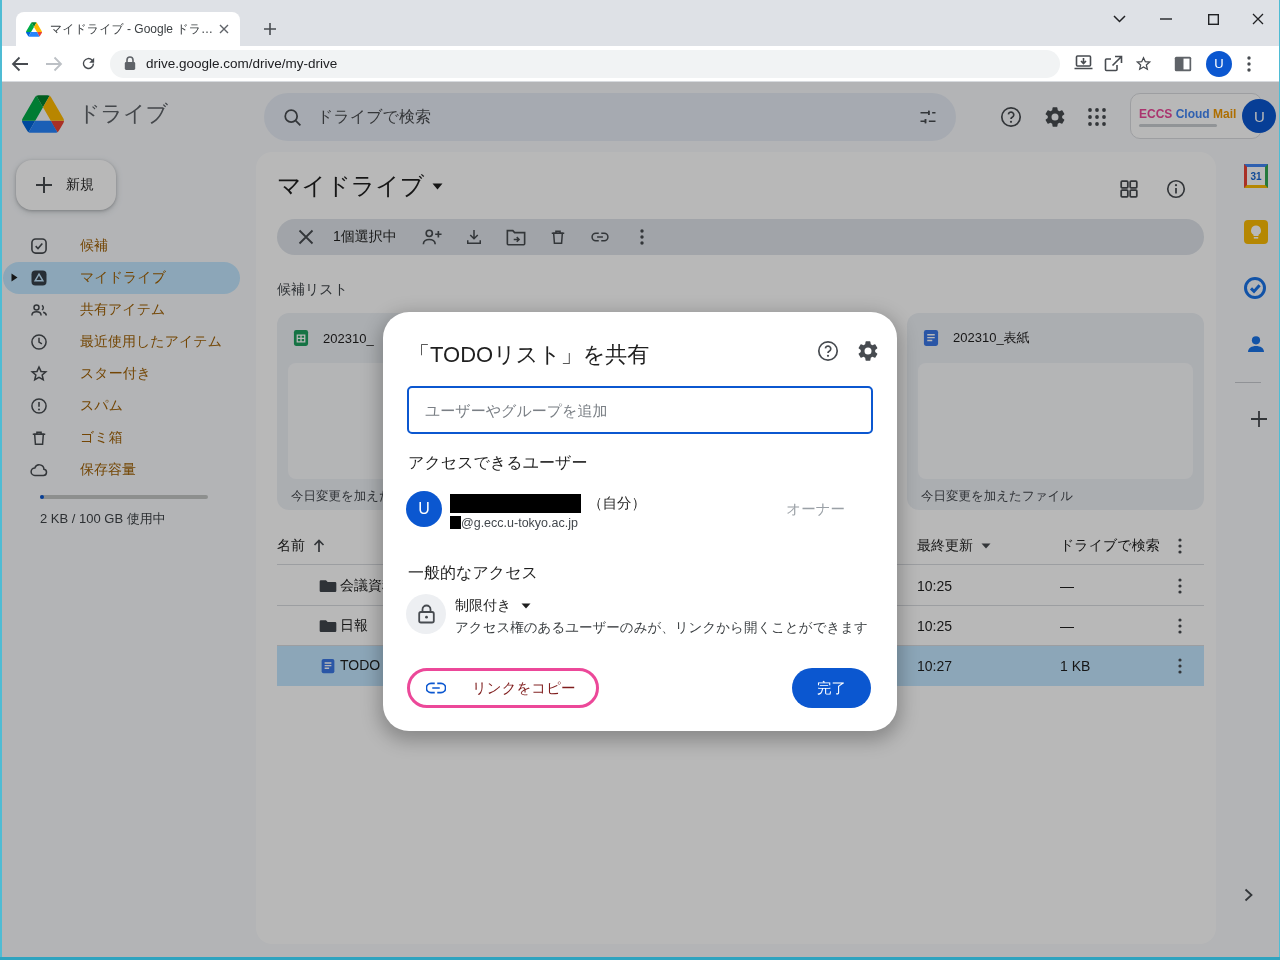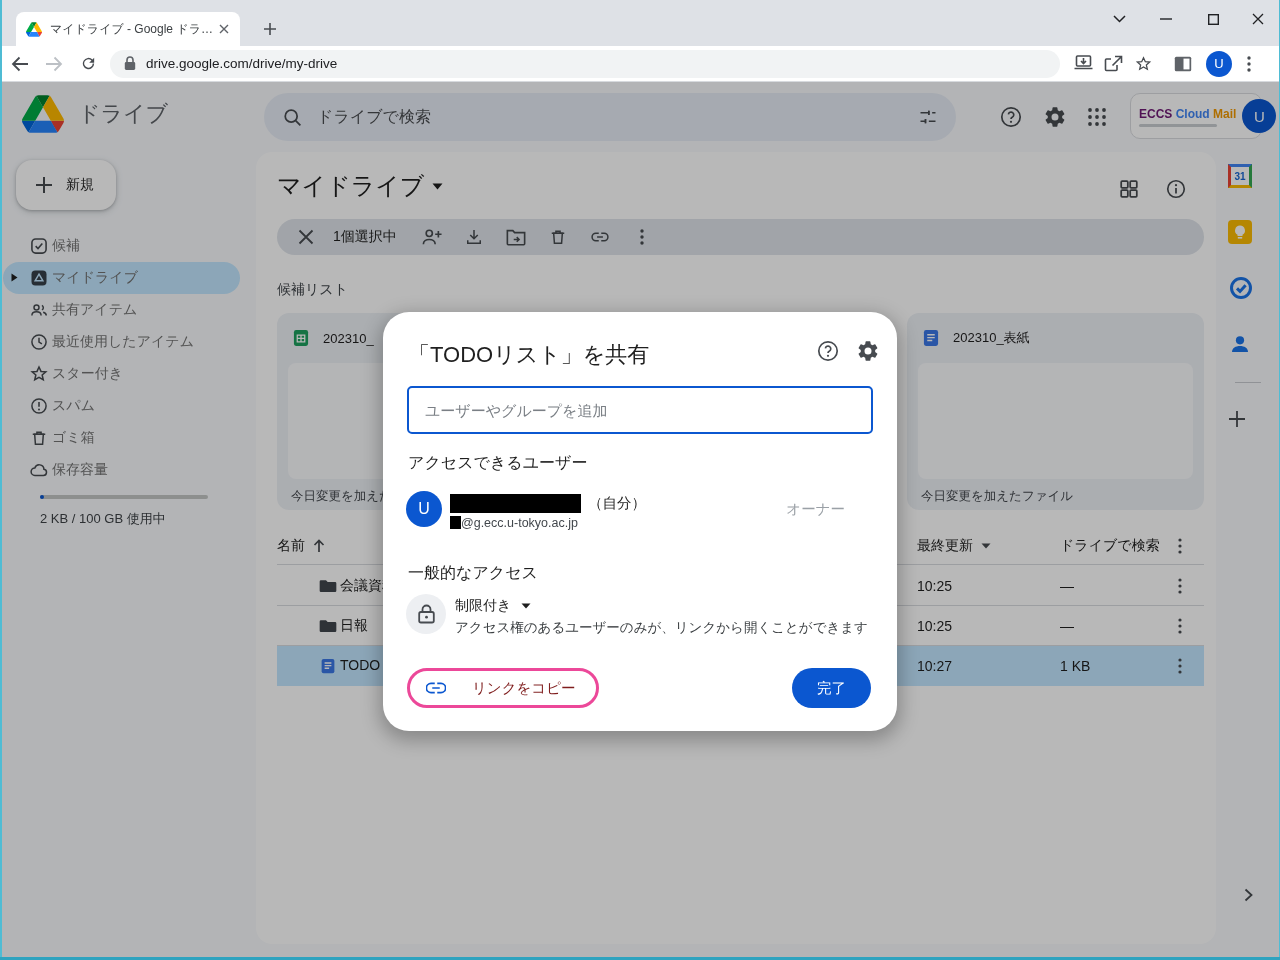--- a/index.html
+++ b/index.html
@@ -39,21 +39,21 @@
   .eccs { position:absolute; right:18px; top:11px; width:132px; height:46px; background:#fff; border:1px solid #dadce0; border-radius:10px; display:flex; align-items:center; padding:0 5px 0 8px; gap:6px; }
   .eccs-txt { line-height:1; }
   .eccs-line1 { font-size:12px; font-weight:bold; white-space:nowrap; }
   .eccs-sub { margin-top:3px; height:3px; width:78px; background:#c9cdd2; border-radius:2px; }
   .avatar-hd { width:34px; height:34px; border-radius:50%; background:#0b57d0; color:#fff; font-size:15px; display:flex; align-items:center; justify-content:center; flex:none; }
 
   
   .sidebar { position:absolute; left:0; top:70px; width:256px; bottom:0; }
   .newbtn { position:absolute; left:16px; top:8px; height:50px; background:#fff; border:none; border-radius:16px; display:flex; align-items:center; gap:12px; padding:0 22px 0 18px; box-shadow:0 1px 3px rgba(60,64,67,.3), 0 2px 6px 1px rgba(60,64,67,.15); font-size:14px; color:#1f1f1f; font-family:inherit; }
   .nav { position:absolute; left:0; top:78px; right:16px; }
-  .nav-item { position:relative; height:32px; display:flex; align-items:center; padding-left:29px; gap:3px; font-size:14px; color:#737373; border-radius:0 16px 16px 0; }
+  .nav-item { position:relative; height:32px; display:flex; align-items:center; padding-left:29px; gap:31px; font-size:14px; color:#a16207; border-radius:0 16px 16px 0; }
   .nav-item.sel { background:#c2e7ff; border-radius:16px; margin-left:3px; padding-left:26px; }
   .nav-caret { position:absolute; left:8px; top:11px; }
   .storage-bar { position:absolute; left:40px; top:343px; width:168px; height:4px; border-radius:2px; background:#c4c7c5; }
   .storage-fill { width:4px; height:4px; border-radius:2px; background:#0b57d0; }
   .storage-txt { position:absolute; left:40px; top:358px; font-size:13px; color:#3f4347; }
 
   
   .panel { position:absolute; left:256px; top:70px; width:960px; height:792px; background:#fff; border-radius:16px; }
   .pg-title { position:absolute; left:21px; top:18px; font-size:24px; color:#1f1f1f; display:flex; align-items:center; gap:8px; }
   .seltool { position:absolute; left:21px; top:67px; width:927px; height:36px; background:#dfe4ea; border-radius:18px; display:flex; align-items:center; padding:0 12px;text-align:right; }
@@ -68,21 +68,21 @@
   .lhead { position:absolute; left:21px; top:375px; width:927px; height:38px; border-bottom:1px solid #d9dce0; font-size:14px; color:#1f1f1f; }
   .lhead .c, .lrow .c { position:absolute; top:0; height:100%; display:flex; align-items:center; gap:8px; }
   .lrow { position:absolute; left:21px; width:927px; height:40px; border-bottom:1px solid #d9dce0; font-size:14px; color:#1f1f1f; }
   .lrow.sel { background:#c2e7ff; border-bottom:1px solid #c2e7ff; }
   .cell-name { left:23px; } .cell-icon { left:0; width:20px; justify-content:center; }
   .cell-mod { left:640px; } .cell-size { left:783px; } .cell-kebab { left:888px; width:30px; justify-content:center; }
   .lhead .cell-name { left:0; } .lrow .cell-name { left:63px; }
 
   
   .rail { position:absolute; right:0; top:70px; width:64px; bottom:0; display:flex; flex-direction:column; align-items:center; }
-  .rail-ic { width:40px; height:40px; display:flex; align-items:center; justify-content:flex-start; margin-top:16px; }
+  .rail-ic { width:40px; height:40px; display:flex; align-items:center; justify-content:flex-end; margin-top:16px; }
   .rail-div { width:26px; height:1px; background:#c8cbd0; margin-top:18px; }
   .cal { width:24px; height:24px; background:#fff; border-style:solid; border-width:3px; border-color:#4285f4 #34a853 #fbbc04 #ea4335; display:flex; align-items:center; justify-content:center; font-size:10px; font-weight:bold; color:#1967d2; }
   .keep { width:24px; height:24px; background:#fbbc04; border-radius:4px; display:flex; align-items:center; justify-content:center; }
   .rail-chev { position:absolute; bottom:45px; left:12px; width:40px; height:40px; display:flex; align-items:center; justify-content:center; }
 
   
   .scrim { position:absolute; inset:0; background:rgba(0,0,0,.28); z-index:10; }
   .dialog { position:absolute; left:383px; top:230px; width:514px; height:419px; background:#fff; border-radius:26px; z-index:20; box-shadow:0 6px 18px 4px rgba(0,0,0,.25); }
   .dlg-title { position:absolute; left:25px; top:28px; font-size:22px; color:#1f1f1f; }
   .dlg-hd-ic { position:absolute; top:27px; width:24px; height:24px; }
@@ -272,21 +272,21 @@
               <circle cx="12" cy="12" r="1.9"></circle>
               <circle cx="19" cy="12" r="1.9"></circle>
               <circle cx="5" cy="19" r="1.9"></circle>
               <circle cx="12" cy="19" r="1.9"></circle>
               <circle cx="19" cy="19" r="1.9"></circle>
             </g>
           </svg>
         </span>
       <div class="eccs">
         <span class="eccs-txt">
-          <span class="eccs-line1"><span style="color:#701a75">ECCS</span> <span style="color:#4285f4">Cloud</span> <span style="color:#f29900">Mail</span></span>
+          <span class="eccs-line1"><span style="color:#ec4899">ECCS</span> <span style="color:#4285f4">Cloud</span> <span style="color:#f29900">Mail</span></span>
           <span class="eccs-sub" style="display:block"></span>
         </span>
         <span class="avatar-hd">U</span>
       </div>
     </div>
 
     <div class="sidebar">
       <button class="newbtn">
         <svg width="20" height="20" viewBox="0 0 20 20" class="ic">
             <path d="M10 2v16M2 10h16" stroke="currentColor" stroke-width="2"></path>

